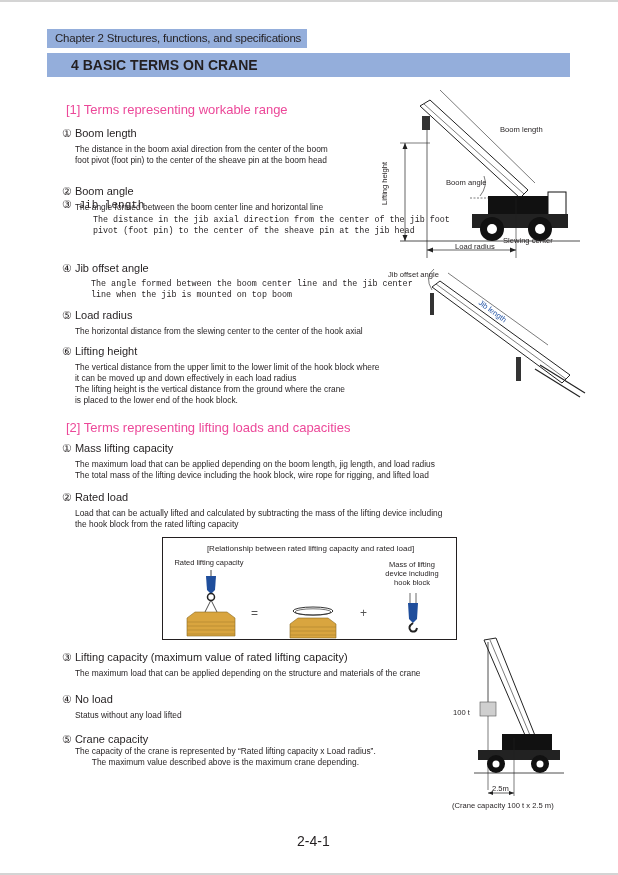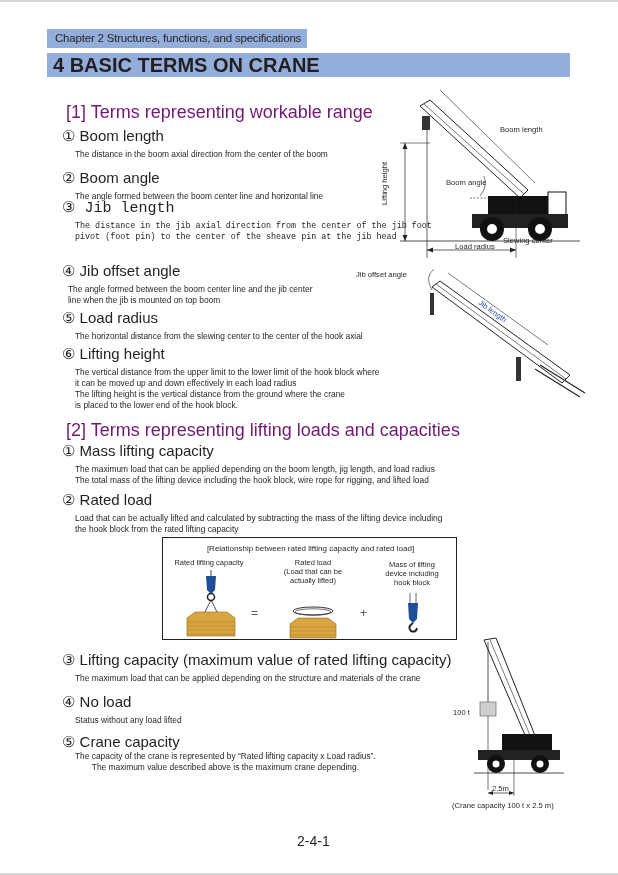--- a/index.html
+++ b/index.html
@@ -3,24 +3,24 @@
 <meta charset="utf-8">
 <style>
   html, body { margin: 0; padding: 0; background: #ffffff; }
   body { width: 618px; height: 875px; position: relative; overflow: hidden;
          font-family: "Liberation Sans", sans-serif; color: #231f20; }
   .top-rule { position: absolute; left: 0; top: 0; width: 618px; height: 2px; background: #d4d4d4; }
   .bottom-rule { position: absolute; left: 0; bottom: 0; width: 618px; height: 2px; background: #d4d4d4; }
   .chapter-band { position: absolute; left: 47px; top: 29px; height: 19px; padding: 0 6px 0 8px;
     background: #94aedb; font-weight: normal; font-size: 11.5px; line-height: 19px; letter-spacing: -0.2px; }
   .title-band { position: absolute; left: 47px; top: 53px; width: 523px; height: 24px;
-    background: #94aedb; font-weight: bold; font-size: 20px; line-height: 25px; padding-left: 6px; box-sizing: border-box; }
+    background: #94aedb; font-weight: bold; font-size: 14px; line-height: 25px; padding-left: 24px; box-sizing: border-box; }
   .abs { position: absolute; }
-  .sec-h { font-size: 18px; color: #701a75; padding-left: 16px; }
-  .item-h { font-size: 15px; color: #231f20; }
+  .sec-h { font-size: 13px; color: #ec4899; padding-left: 16px; }
+  .item-h { font-size: 11px; color: #231f20; }
   .item-b { font-size: 8.4px; line-height: 11px; color: #231f20; }
   .label { font-size: 7.6px; color: #231f20; }
   .box { position: absolute; left: 162px; top: 537px; width: 295px; height: 103px; border: 1px solid #231f20; box-sizing: border-box; }
   .box .lbl { position: absolute; font-size: 7.5px; line-height: 9px; text-align: center; color: #231f20; }
   .op { position: absolute; font-size: 12px; color: #555; }
   svg { position: absolute; overflow: visible; }
 </style>
 </head>
 <body>
 
@@ -29,38 +29,39 @@
 <div class="chapter-band">Chapter 2  Structures, functions, and specifications</div>
 <div class="title-band">4 BASIC TERMS ON CRANE</div>
 
 <div class="abs sec-h" style="left:50px;top:102px;">[1] Terms representing workable range</div>
 
 <div id="s1">
     <div class="abs" style="left: 62px; top: 127px;">
       <div class="item-h">① Boom length</div>
       <div class="item-b" style="margin-left: 13px; margin-top: 4px;">
         <div>The distance in the boom axial direction from the center of the boom</div>
-      </div>
-    </div>
-    <div class="abs" style="left: 62px; top: 169px;">
+        <div>foot pivot (foot pin) to the center of the sheave pin at the boom head</div>
+      </div>
+    </div>
+    <div class="abs" style="left: 62px; top: 185px;">
       <div class="item-h">② Boom angle</div>
       <div class="item-b" style="margin-left: 13px; margin-top: 4px;">
         <div>The angle formed between the boom center line and horizontal line</div>
       </div>
     </div>
     <div class="abs" style="left: 62px; top: 198px; font-family: Liberation Mono, monospace;">
       <div class="item-h">③ Jib length</div>
-      <div class="item-b" style="margin-left: 13px; margin-top: 4px;">
+      <div class="item-b" style="margin-left: 31px; margin-top: 4px;">
         <div>The distance in the jib axial direction from the center of the jib foot</div>
         <div>pivot (foot pin) to the center of the sheave pin at the jib head</div>
       </div>
     </div>
     <div class="abs" style="left: 62px; top: 262px;">
       <div class="item-h">④ Jib offset angle</div>
-      <div class="item-b" style="margin-left: 6px; margin-top: 4px;">
+      <div class="item-b" style="margin-left: 29px; margin-top: 4px; font-family: Liberation Mono, monospace;">
         <div>The angle formed between the boom center line and the jib center</div>
         <div>line when the jib is mounted on top boom</div>
       </div>
     </div>
     <div class="abs" style="left: 62px; top: 309px;">
       <div class="item-h">⑤ Load radius</div>
       <div class="item-b" style="margin-left: 13px; margin-top: 4px;">
         <div>The horizontal distance from the slewing center to the center of the hook axial</div>
       </div>
     </div>
@@ -109,25 +110,20 @@
       <div class="item-b" style="margin-left: 13px;  text-align: center;">
         <div>The capacity of the crane is represented by “Rated lifting capacity x Load radius”.</div>
         <div>The maximum value described above is the maximum crane depending.</div>
       </div>
     </div>
   </div>
 
 <div class="box">
   <div class="lbl" style="left:0;width:295px;top:6px;font-size:8px;">[Relationship between rated lifting capacity and rated load]</div>
   <div class="lbl" style="left:4px;width:84px;top:20px;">Rated lifting capacity</div>
-  <div class="lbl" style="left:105px;width:90px;top:20px;">
-    <div>Rated load</div>
-    <div>(Load that can be</div>
-    <div>actually lifted)</div>
-  </div>
   <div class="lbl" style="left:210px;width:78px;top:22px;">
     <div>Mass of lifting</div>
     <div>device including</div>
     <div>hook block</div>
   </div>
   <div class="op" style="left:88px;top:68px;">=</div>
   <div class="op" style="left:197px;top:68px;">+</div>
 
   <svg style="left:22px;top:32px;" width="52" height="68">
     <line x1="26" y1="0" x2="26" y2="6" stroke="#444" stroke-width="1"></line>
@@ -208,21 +204,21 @@
   <polygon points="12,22 20,16 150,110 142,118" fill="#fff" stroke="#222" stroke-width="1"></polygon>
   <g stroke="#222" stroke-width="0.6">
     <line x1="16" y1="19" x2="146" y2="114"></line>
   </g>
   <line x1="28" y1="8" x2="128" y2="80" stroke="#222" stroke-width="0.6"></line>
   <line x1="120" y1="100" x2="165" y2="128" stroke="#222" stroke-width="1.2"></line>
   <line x1="115" y1="104" x2="160" y2="132" stroke="#222" stroke-width="1.2"></line>
   <rect x="10" y="28" width="4" height="22" fill="#333"></rect>
   <rect x="96" y="92" width="5" height="24" fill="#333"></rect>
 </svg>
-<div class="abs label" style="left:356px;top:270px;">Jib offset angle</div>
+<div class="abs label" style="left:388px;top:270px;">Jib offset angle</div>
 <div class="abs label" style="left:482px;top:298px;transform:rotate(36deg);transform-origin:left top;color:#2a5aa8;">Jib length</div>
 
 <svg style="left:474px;top:638px;" width="100" height="160">
   <polygon points="10,2 22,0 62,100 54,104" fill="#fff" stroke="#222" stroke-width="1"></polygon>
   <line x1="16" y1="2" x2="58" y2="102" stroke="#222" stroke-width="0.6"></line>
   <line x1="14" y1="4" x2="14" y2="64" stroke="#222" stroke-width="0.8"></line>
   <rect x="6" y="64" width="16" height="14" fill="#cfcfcf" stroke="#555" stroke-width="0.6"></rect>
   <line x1="14" y1="78" x2="14" y2="152" stroke="#222" stroke-width="0.6"></line>
   <rect x="28" y="96" width="50" height="22" fill="#111"></rect>
   <rect x="4" y="112" width="82" height="10" fill="#222"></rect>

